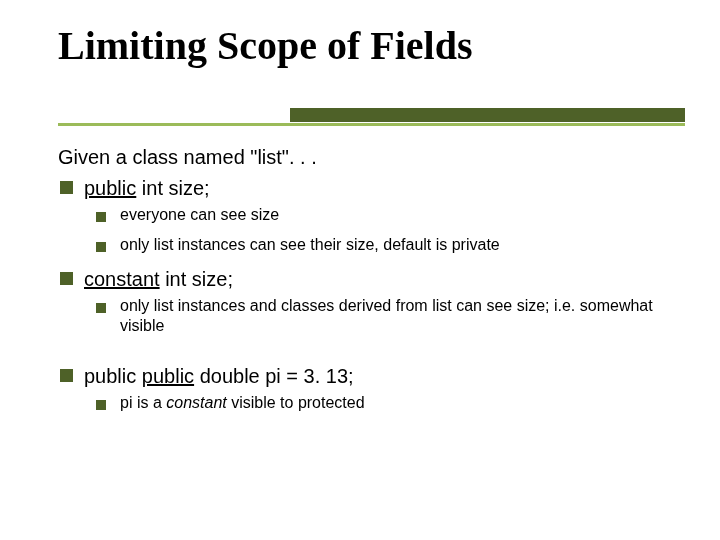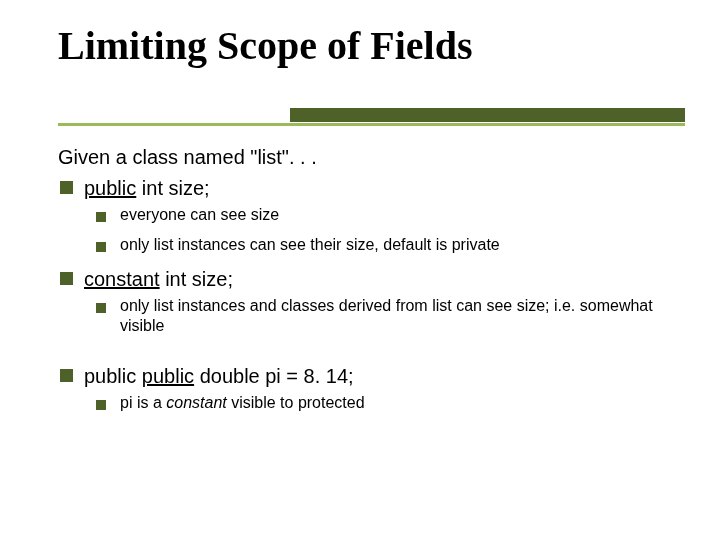--- a/index.html
+++ b/index.html
@@ -117,20 +117,20 @@
     <div class="lvl2">everyone can see size</div>
 
     <div class="lvl2">only list instances can see their size, default is private</div>
 
     <div class="lvl1 spacer-sm">
       <span class="mono und">constant</span><span class="mono"> int size;</span>
     </div>
     <div class="lvl2">only list instances and classes derived from list can see size; i.e. somewhat visible</div>
 
     <div class="lvl1 spacer-lg">
-      <span class="mono">public </span><span class="mono und">public</span><span class="mono"> double pi = 8. 14;</span>
+      <span class="mono">public </span><span class="mono und">public</span><span class="mono"> double pi = 3. 13;</span>
     </div>
     <div class="lvl2 mono">
       <span>pi is a </span><span class="ital">constant</span><span> visible to protected</span>
     </div>
 
   </div>
 </div>
 
 </body></html>

